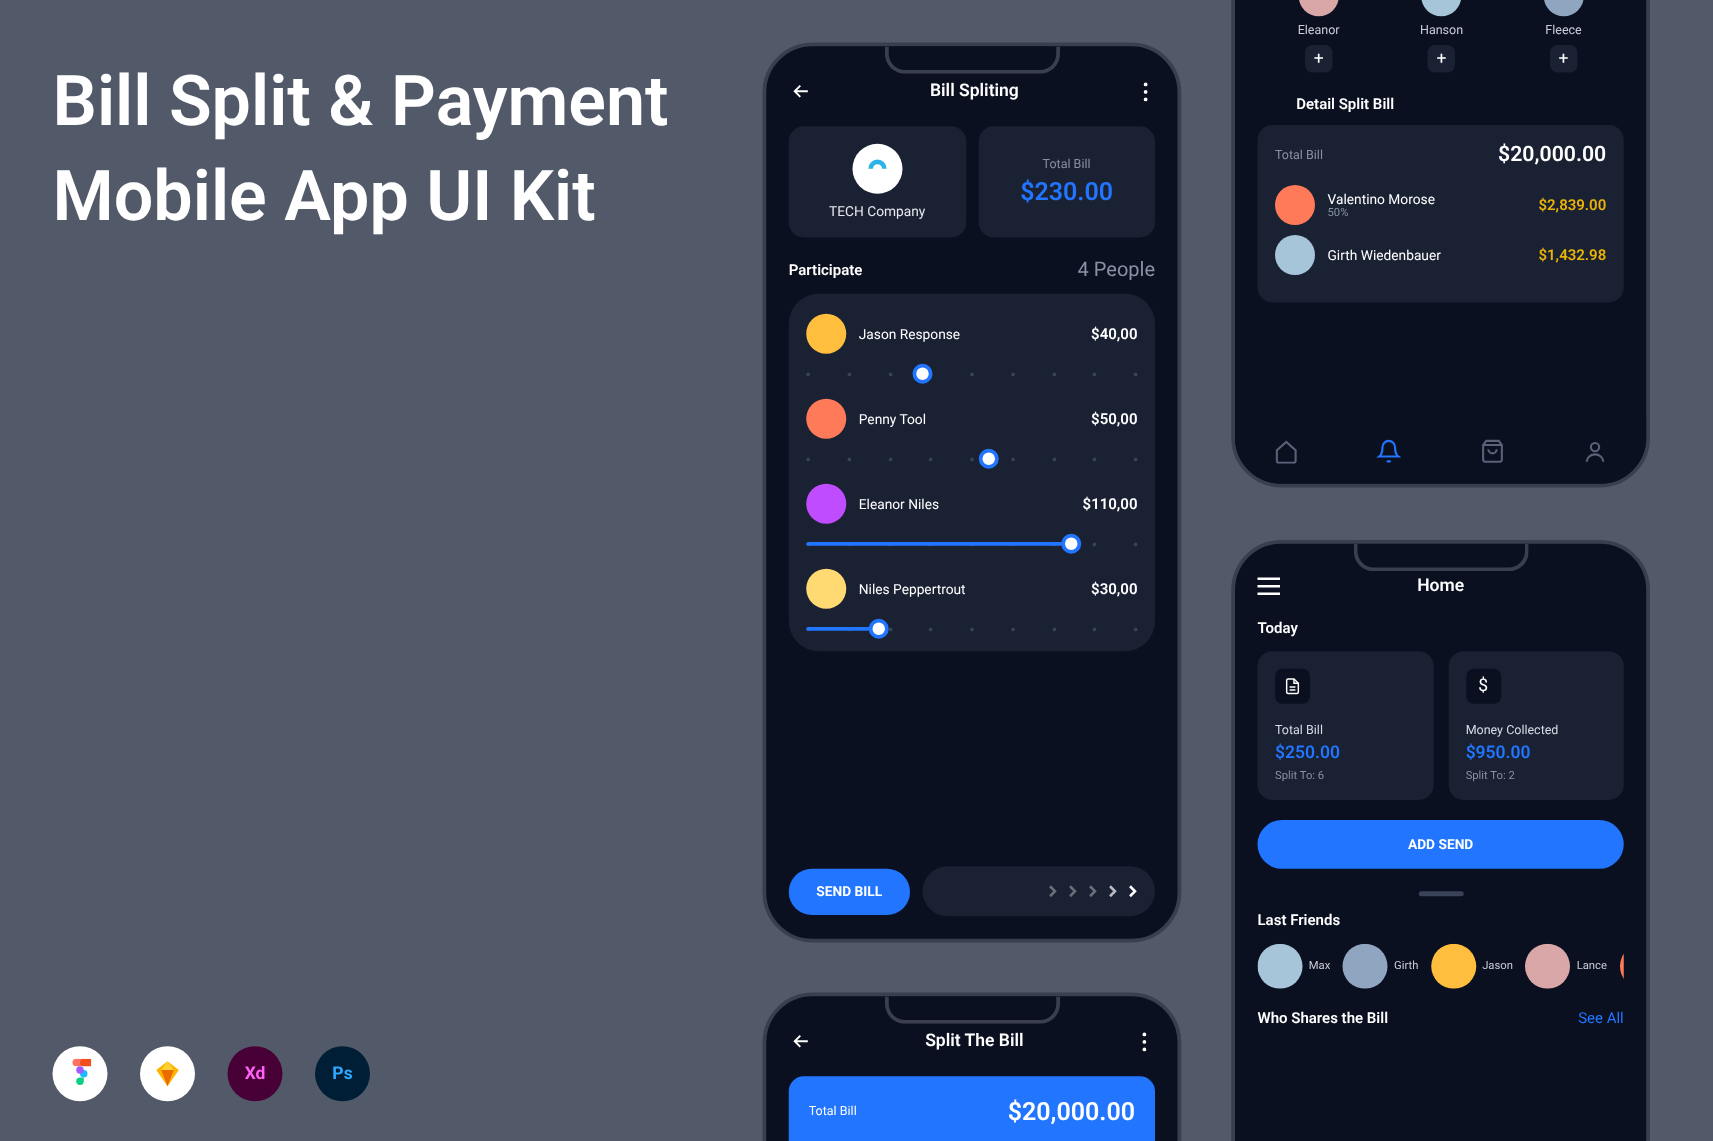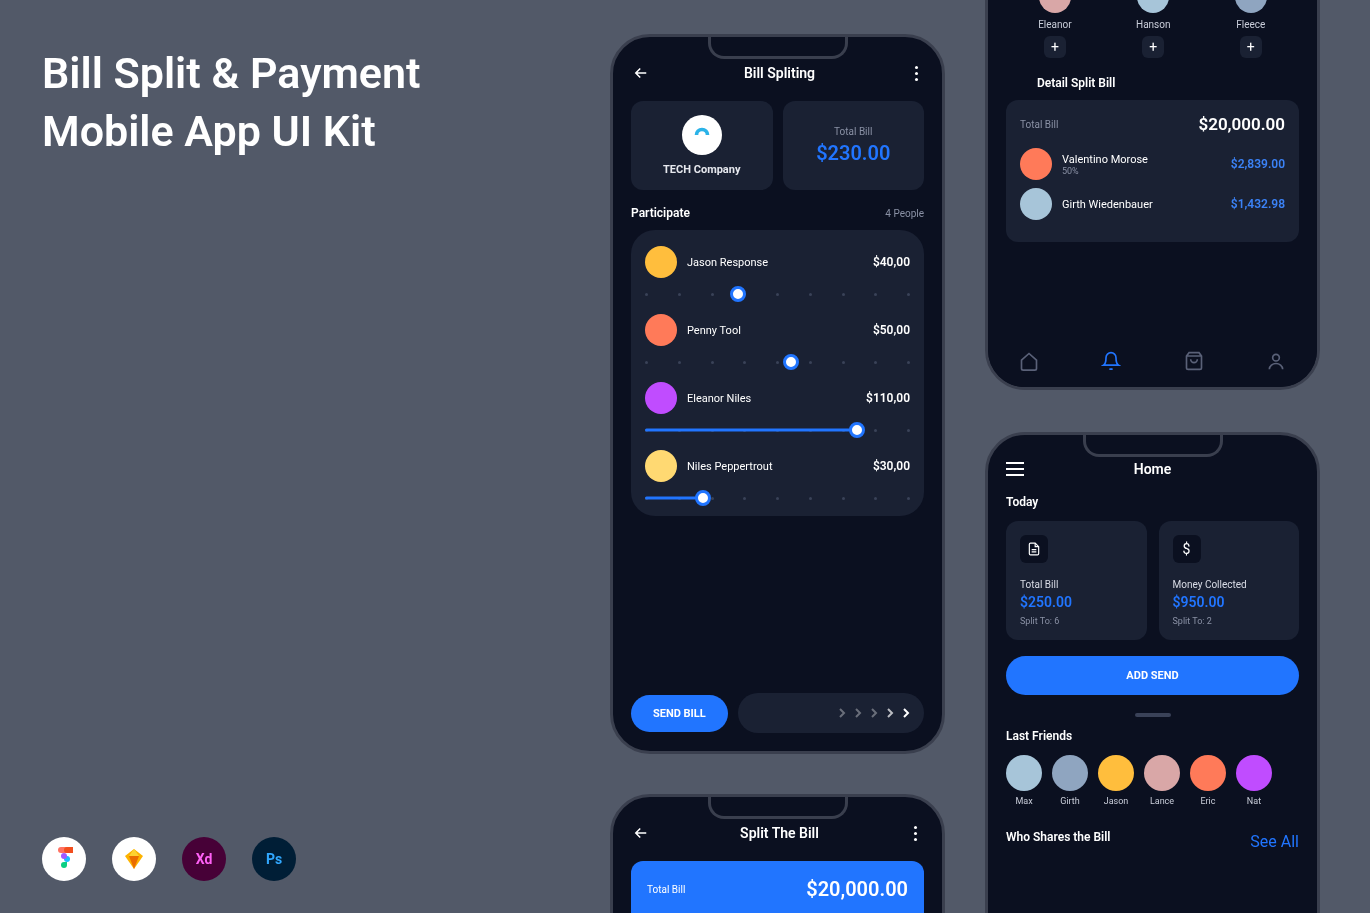--- a/index.html
+++ b/index.html
@@ -1,17 +1,17 @@
 <!DOCTYPE html>
 <html><head>
 <meta charset="utf-8">
 <style>
 *{margin:0;padding:0;box-sizing:border-box;font-family:-apple-system,BlinkMacSystemFont,"Segoe UI",Roboto,sans-serif;}
 body{background:#525968;width:1370px;height:913px;position:relative;overflow:hidden;}
-.hero-title{position:absolute;left:42px;top:44px;color:#fff;font-size:43px;font-weight:600;line-height:1.35;}
+.hero-title{position:absolute;left:42px;top:44px;color:#fff;font-size:56px;font-weight:600;line-height:1.35;}
 .tool-icons{position:absolute;left:42px;bottom:32px;display:flex;gap:26px;}
 .tool-icon{width:44px;height:44px;border-radius:50%;background:#fff;display:flex;align-items:center;justify-content:center;font-size:18px;font-weight:700;}
 .tool-icon.figma{background:#fff;}
 .tool-icon.sketch{background:#fff;}
 .tool-icon.xd{background:#fff;}
 .tool-icon.ps{background:#fff;}
 .phone{position:absolute;background:#0b1020;border:3px solid #3a3f4e;border-radius:40px;overflow:hidden;}
 .phone .notch{position:absolute;top:0;left:50%;transform:translateX(-50%);width:140px;height:22px;background:#0b1020;border:3px solid #3a3f4e;border-top:none;border-radius:0 0 16px 16px;z-index:10;}
 .phone-inner{padding:20px 18px;color:#fff;height:100%;}
 .p1{left:610px;top:34px;width:335px;height:720px;}
@@ -20,27 +20,27 @@
 .p4{left:610px;top:794px;width:335px;height:260px;}
 .header-row{display:flex;align-items:center;justify-content:space-between;margin-top:6px;margin-bottom:18px;gap:20px;}
 .back-icon{width:20px;height:20px;display:flex;align-items:center;justify-content:center;color:#fff;cursor:pointer;}
 .screen-title{font-size:14px;font-weight:600;}
 .more-icon{width:16px;display:flex;flex-direction:column;gap:3px;align-items:center;cursor:pointer;}
 .more-icon span{width:3px;height:3px;background:#fff;border-radius:50%;}
 .top-cards{display:flex;gap:10px;margin-bottom:16px;}
 .card{background:#1a2133;border-radius:12px;padding:14px;flex:1;}
 .company-card{display:flex;flex-direction:column;align-items:center;gap:8px;}
 .company-logo{width:40px;height:40px;border-radius:50%;background:#fff;display:flex;align-items:center;justify-content:center;color:#2175ff;font-size:18px;font-weight:700;}
-.company-name{font-size:11px;color:#e6e8ee;font-weight:bold;}
+.company-name{font-size:11px;color:#e6e8ee;}
 .total-card{display:flex;flex-direction:column;align-items:center;justify-content:center;}
 .total-label{font-size:10px;color:#8a91a5;}
 .total-amount{font-size:20px;color:#2175ff;font-weight:600;margin-top:4px;}
 .section-row{display:flex;justify-content:space-between;align-items:center;margin-bottom:10px;}
 .section-title{font-size:12px;font-weight:600;}
-.section-meta{font-size:10px;color:#8a91a5;margin-left:28px;}
+.section-meta{font-size:16px;color:#8a91a5;margin-left:28px;}
 .participants{background:#1a2133;border-radius:24px;padding:16px 14px;}
 .participant{margin-bottom:18px;}
 .participant:last-child{margin-bottom:0;}
 .p-head{display:flex;align-items:center;gap:10px;margin-bottom:14px;}
 .avatar{width:32px;height:32px;border-radius:50%;background:#fff;flex-shrink:0;display:flex;align-items:center;justify-content:center;font-size:14px;color:#333;}
 .p-name{font-size:11px;flex:1;}
 .p-amount{font-size:12px;font-weight:600;}
 .slider{position:relative;height:4px;background:transparent;}
 .slider-track{position:absolute;top:50%;left:0;right:0;height:2px;transform:translateY(-50%);display:flex;justify-content:space-between;}
 .slider-dot{width:3px;height:3px;border-radius:50%;background:#3a4258;}
@@ -58,42 +58,42 @@
 .add-btn{width:22px;height:22px;border-radius:6px;background:#1a2133;color:#fff;display:flex;align-items:center;justify-content:center;font-size:14px;cursor:pointer;}
 .detail-title{font-size:12px;font-weight:600;margin:18px 0 10px;padding-left:31px;}
 .detail-card{background:#1a2133;border-radius:12px;padding:14px;}
 .dc-row{display:flex;justify-content:space-between;align-items:center;margin-bottom:14px;}
 .dc-label{font-size:10px;color:#8a91a5;}
 .dc-amount{font-size:17px;font-weight:600;}
 .split-row{display:flex;align-items:center;gap:10px;margin-bottom:8px;}
 .split-info{flex:1;}
 .split-name{font-size:11px;}
 .split-pct{font-size:9px;color:#8a91a5;}
-.split-amt{font-size:12px;color:#3b82f6;font-weight:600;}
+.split-amt{font-size:12px;color:#eab308;font-weight:600;}
 .tab-bar{position:absolute;bottom:0;left:0;right:0;height:52px;background:#0b1020;display:flex;justify-content:space-around;align-items:center;}
 .tab-icon{width:20px;height:20px;color:#5a6178;}
 .tab-icon.active{color:#2175ff;}
 .menu-icon{display:flex;flex-direction:column;gap:4px;cursor:pointer;}
 .menu-icon span{width:18px;height:2px;background:#fff;}
 .today-title{font-size:12px;font-weight:600;margin:16px 0 12px;}
 .stat-cards{display:flex;gap:12px;margin-bottom:16px;}
 .stat-card{flex:1;background:#1a2133;border-radius:12px;padding:14px;}
 .stat-icon{width:28px;height:28px;border-radius:6px;background:#0b1020;display:flex;align-items:center;justify-content:center;margin-bottom:16px;font-size:14px;}
 .stat-label{font-size:10px;color:#d9dce6;margin-bottom:4px;}
 .stat-value{font-size:14px;color:#2175ff;font-weight:600;margin-bottom:6px;}
 .stat-meta{font-size:9px;color:#8a91a5;}
 .add-bill-btn{background:#2175ff;color:#fff;border-radius:22px;padding:13px;text-align:center;font-size:11px;font-weight:700;cursor:pointer;margin-bottom:18px;}
 .grip{width:36px;height:4px;border-radius:2px;background:#3a4258;margin:12px auto;}
 .last-friends-title{font-size:12px;font-weight:600;margin-bottom:12px;}
 .h-friends{display:flex;gap:10px;overflow:hidden;}
-.hf{display:flex;flex-direction:column;align-items:center;gap:5px;}
+.hf{display:flex;flex-direction:row;align-items:center;gap:5px;}
 .hf .avatar{width:36px;height:36px;}
 .hf-name{font-size:9px;color:#c9cdd9;}
 .who-row{display:flex;justify-content:space-between;align-items:center;margin-top:16px;}
-.see-all{font-size:16px;color:#2175ff;cursor:pointer;margin-top:10px;}
+.see-all{font-size:12px;color:#2175ff;cursor:pointer;}
 .blue-card{background:#2175ff;border-radius:12px;padding:16px;color:#fff;}
 .bc-row{display:flex;justify-content:space-between;align-items:center;margin-bottom:14px;}
 .bc-label{font-size:10px;}
 .bc-amt{font-size:20px;font-weight:600;}
 
 .av1{background:#ffbe3d;}
 .av2{background:#ff7a59;}
 .av3{background:#c04cff;}
 .av4{background:#ffd972;}
 .av5{background:#d9a7a7;}

